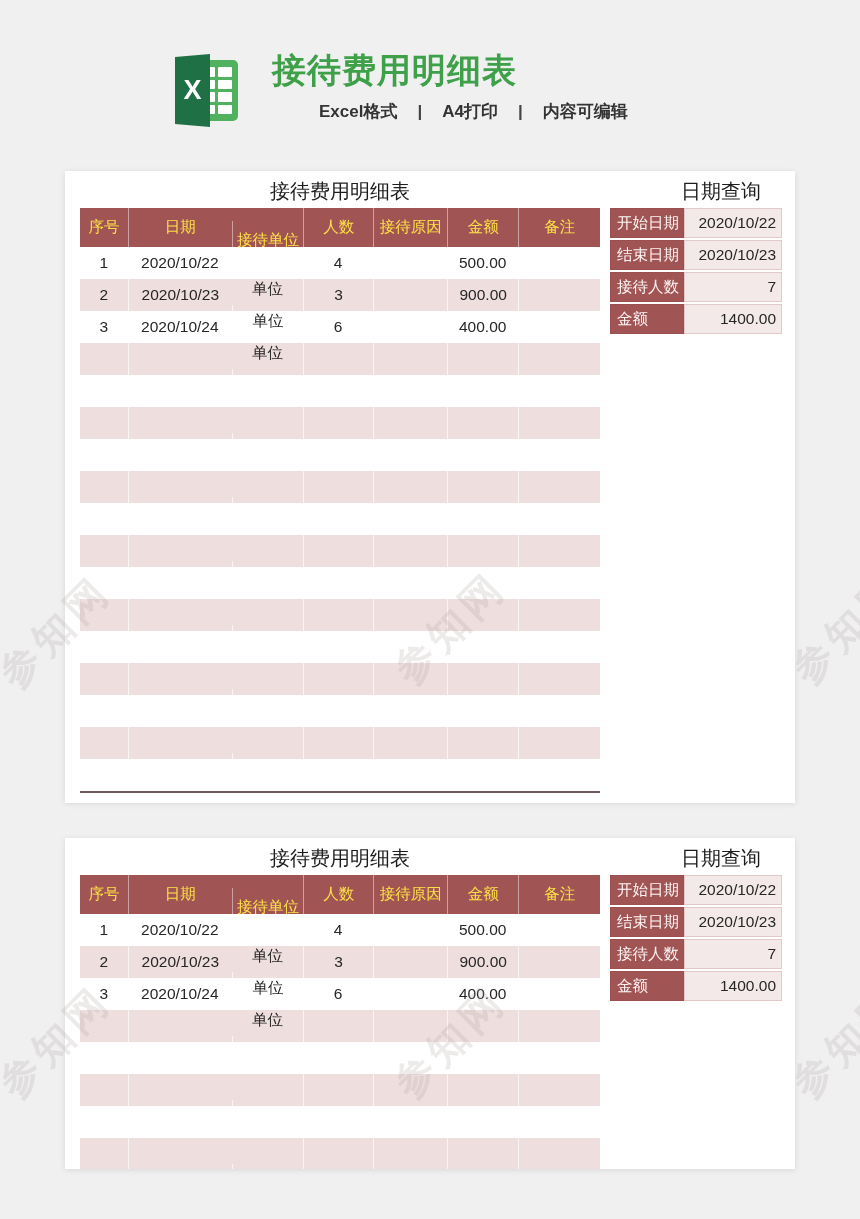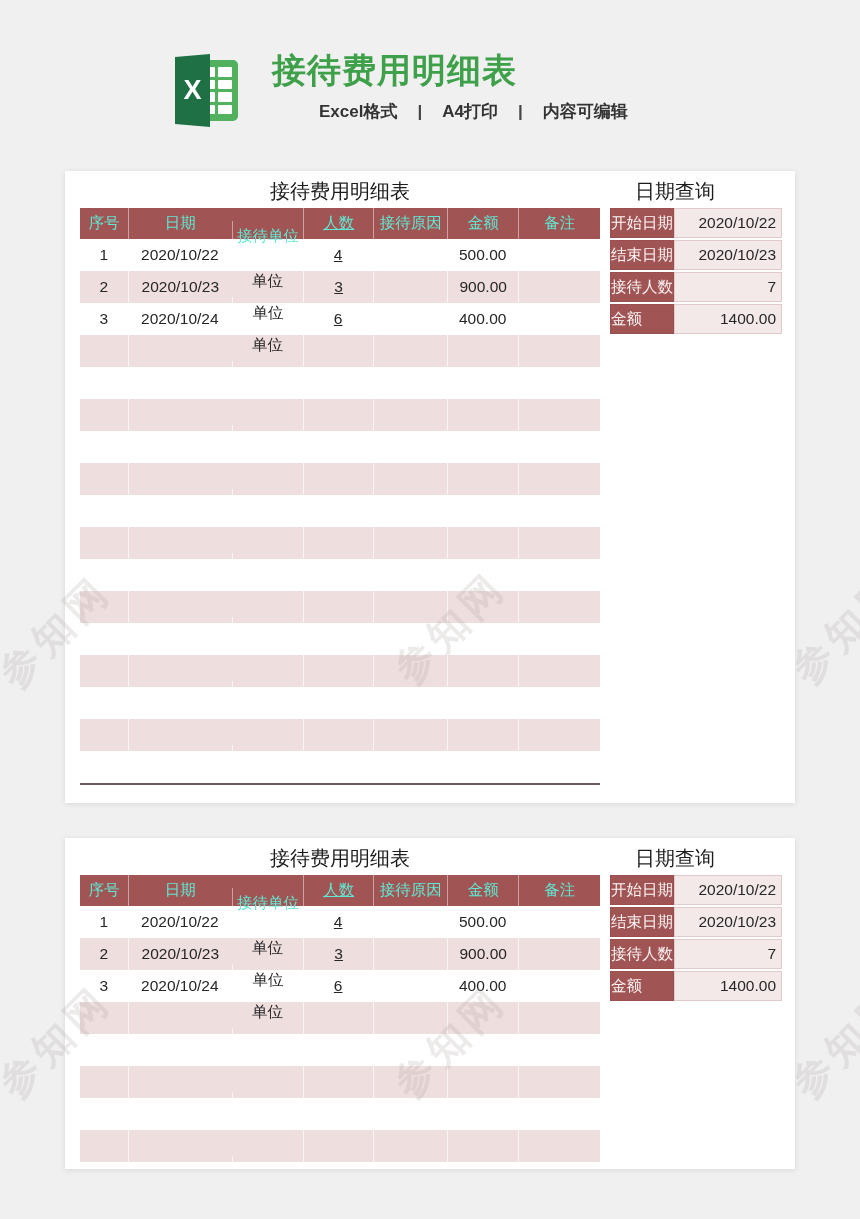--- a/index.html
+++ b/index.html
@@ -47,48 +47,48 @@
   }
   .card-1 { top:171px; height:632px; }
   .card-2 { top:838px; height:331px; }
 
   .table-title {
     position:absolute; left:15px; top:7px; width:520px; height:30px;
     text-align:center; font-size:20px; color:#1c1c1c;
   }
   .query-title {
     position:absolute; left:524px; top:7px; width:172px; height:30px;
-    text-align:center; font-size:20px; color:#1c1c1c;
+    text-align:right; font-size:20px; color:#1c1c1c;
   }
 
   
   .main-table { position:absolute; left:15px; top:37px; width:520px; }
   .t-head {
-    display:flex; height:31px; background:#a15454;
-    color:#5eead4; font-size:15.5px; align-items:center;
+    display:flex; height:39px; background:#a15454;
+    color:#fde047; font-size:15.5px; align-items:center;
   }
   .t-head .cell { border-left:1px solid rgba(255,255,255,.45); height:100%;
     display:flex; align-items:center; justify-content:center; }
   .t-head .cell:first-child { border-left:none; }
   .trow { display:flex; height:32px; font-size:15.5px; color:#262626; }
   .trow .cell { display:flex; align-items:center; justify-content:center; height:100%; }
   .trow.white { background:#fff; }
   .trow.pink  { background:#efdede; }
   .trow.pink .cell { border-left:1px solid rgba(255,255,255,.65); }
   .trow.pink .cell:first-child { border-left:none; }
-  .c0{width:9.2%;} .c1{width:20%;} .c2{width:13.7%;margin-top:26px;} .c3{width:13.5%;text-decoration:underline;}
+  .c0{width:9.2%;} .c1{width:20%;} .c2{width:13.7%;margin-top:26px;} .c3{width:13.5%;}
   .c4{width:14.2%;} .c5{width:13.7%;} .c6{flex:1;}
   .table-bottom-border { height:2px; background:#6d5a5a; }
 
   
   .query-table { position:absolute; left:545px; top:37px; width:172px; }
   .qrow { display:flex; height:30px; margin-bottom:2px; }
   .qlabel {
-    width:64px; background:#a15454; color:#fdf5f5; font-size:15.5px;
-    display:flex; align-items:center; 
+    width:74px; background:#a15454; color:#fdf5f5; font-size:15.5px;
+    display:flex; align-items:center; padding-left:6px;
     border:1px solid #9b4f4f;
   }
   .qvalue {
     flex:1; background:#f4e9e9; border:1px solid #e2caca;
     font-size:15.5px; color:#262626;
     display:flex; align-items:center; justify-content:flex-end; padding-right:5px;
   }
 
   
   .wm {

